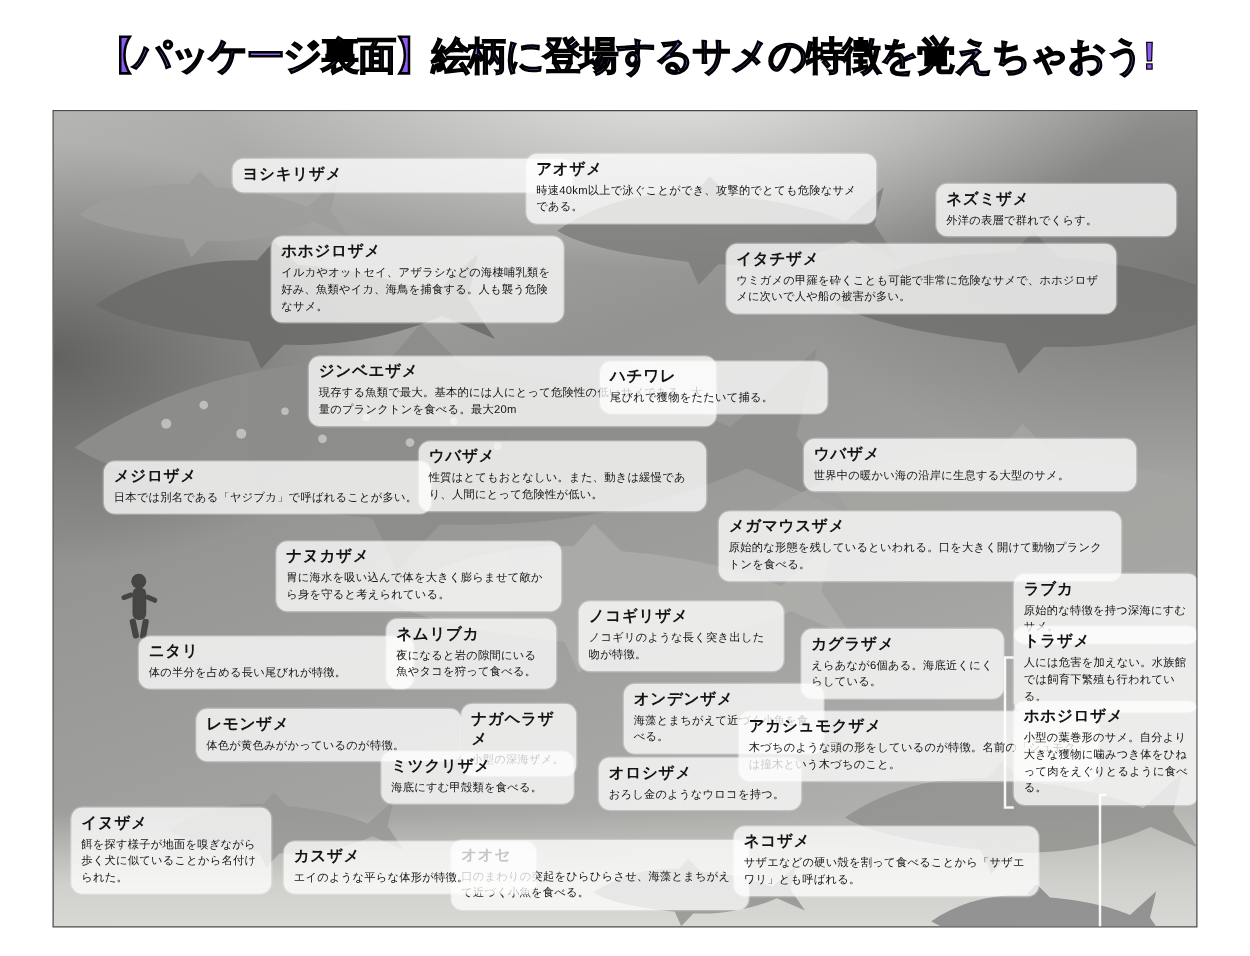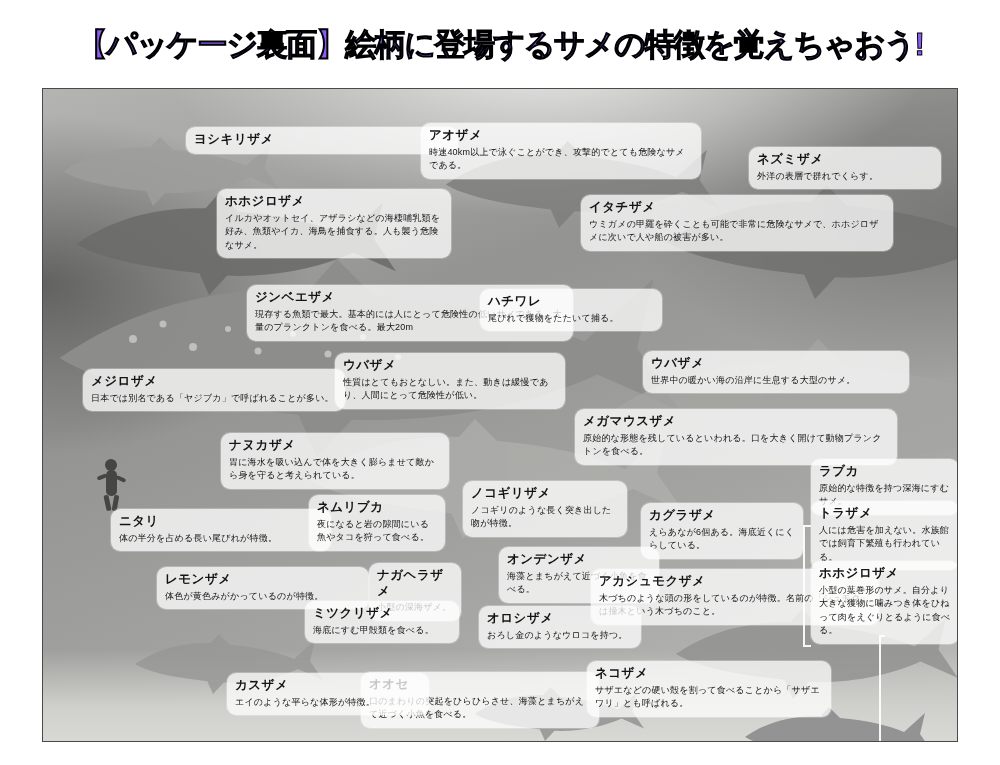--- a/index.html
+++ b/index.html
@@ -177,20 +177,24 @@
       <div class="shark-desc">小型の葉巻形のサメ。自分より大きな獲物に噛みつき体をひねって肉をえぐりとるように食べる。</div>
     </div>
     <div class="callout" style="left:262px;top:512px;width:154px">
       <div class="shark-name">ミツクリザメ</div>
       <div class="shark-desc">海底にすむ甲殻類を食べる。</div>
     </div>
     <div class="callout" style="left:436px;top:517px;width:162px">
       <div class="shark-name">オロシザメ</div>
       <div class="shark-desc">おろし金のようなウロコを持つ。</div>
     </div>
+    <div class="callout" style="left:14px;top:557px;width:160px">
+      <div class="shark-name">イヌザメ</div>
+      <div class="shark-desc">餌を探す様子が地面を嗅ぎながら歩く犬に似ていることから名付けられた。</div>
+    </div>
     <div class="callout" style="left:318px;top:583px;width:238px">
       <div class="shark-name">オオセ</div>
       <div class="shark-desc">口のまわりの突起をひらひらさせ、海藻とまちがえて近づく小魚を食べる。</div>
     </div>
     <div class="callout" style="left:544px;top:572px;width:244px">
       <div class="shark-name">ネコザメ</div>
       <div class="shark-desc">サザエなどの硬い殻を割って食べることから「サザエワリ」とも呼ばれる。</div>
     </div>
     <div class="callout" style="left:184px;top:584px;width:202px">
       <div class="shark-name">カスザメ</div>

